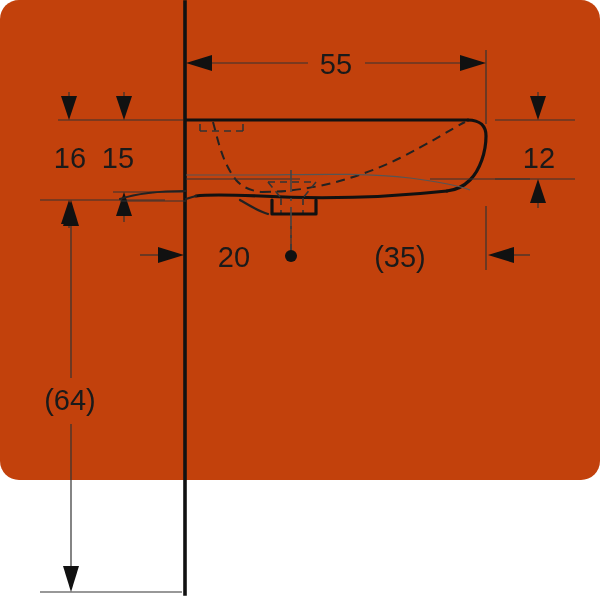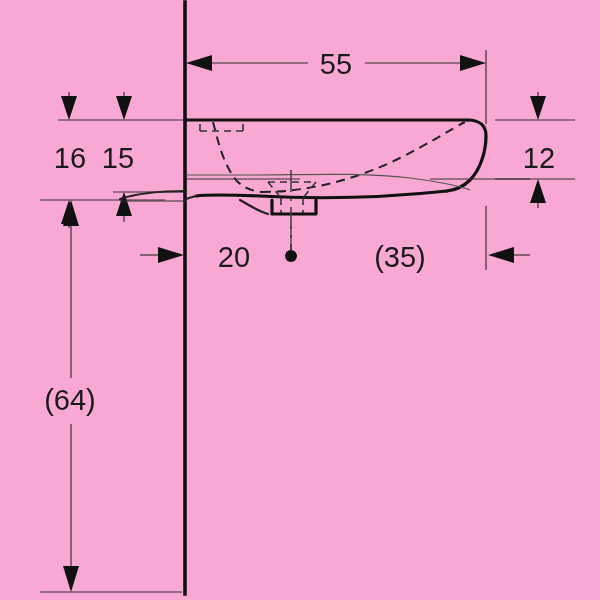--- a/index.html
+++ b/index.html
@@ -10,22 +10,23 @@
   }
   body {
     width: 600px;
     height: 600px;
     font-family: "Liberation Sans", sans-serif;
     overflow: hidden;
   }
   #drawing-root {
     position: relative;
     width: 600px;
-    height: 600px;
-    background: #f9a8d4;
+    height: 480px;
+    background: #c2410c;
+    border-radius: 19px;
   }
   svg#technical-drawing {
     display: block;
     width: 600px;
     height: 600px;
   }
   .dim-text {
     font-family: "Liberation Sans", sans-serif;
     font-size: 29px;
     fill: #1a1a1a;

